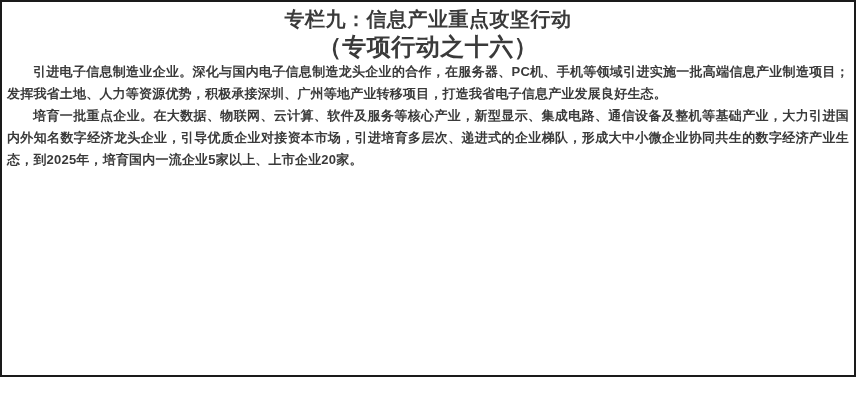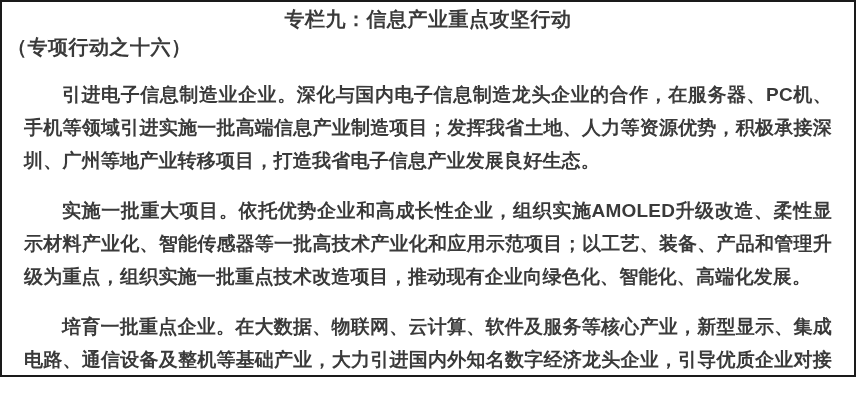--- a/index.html
+++ b/index.html
@@ -20,38 +20,37 @@
     font-weight: bold;
   }
   .doc-title {
     font-size: 20px;
     line-height: 28px;
     text-align: center;
     letter-spacing: 0.5px;
     white-space: nowrap;
   }
   .doc-subtitle {
-    font-size: 20px;
+    font-size: 24px;
     line-height: 28px;
-    text-align: left;
+    text-align: center;
     letter-spacing: 0.5px;
     white-space: nowrap;
   }
   .doc-para {
-    margin: 17px;
-    font-size: 19px;
-    line-height: 33px;
+    margin: 0;
+    font-size: 13px;
+    line-height: 22px;
     text-align: justify;
     text-indent: 2em;
     letter-spacing: 0.2px;
     word-break: break-all;
   }
 </style>
 </head>
 <body>
 
 <div class="doc-box">
   <div class="doc-title">专栏九：信息产业重点攻坚行动</div>
   <div class="doc-subtitle">（专项行动之十六）</div>
   <p class="doc-para">引进电子信息制造业企业。深化与国内电子信息制造龙头企业的合作，在服务器、PC机、手机等领域引进实施一批高端信息产业制造项目；发挥我省土地、人力等资源优势，积极承接深圳、广州等地产业转移项目，打造我省电子信息产业发展良好生态。</p>
-  <p class="doc-para">实施一批重大项目。依托优势企业和高成长性企业，组织实施AMOLED升级改造、柔性显示材料产业化、智能传感器等一批高技术产业化和应用示范项目；以工艺、装备、产品和管理升级为重点，组织实施一批重点技术改造项目，推动现有企业向绿色化、智能化、高端化发展。</p>
   <p class="doc-para">培育一批重点企业。在大数据、物联网、云计算、软件及服务等核心产业，新型显示、集成电路、通信设备及整机等基础产业，大力引进国内外知名数字经济龙头企业，引导优质企业对接资本市场，引进培育多层次、递进式的企业梯队，形成大中小微企业协同共生的数字经济产业生态，到2025年，培育国内一流企业5家以上、上市企业20家。</p>
 </div>
 
 </body></html>

